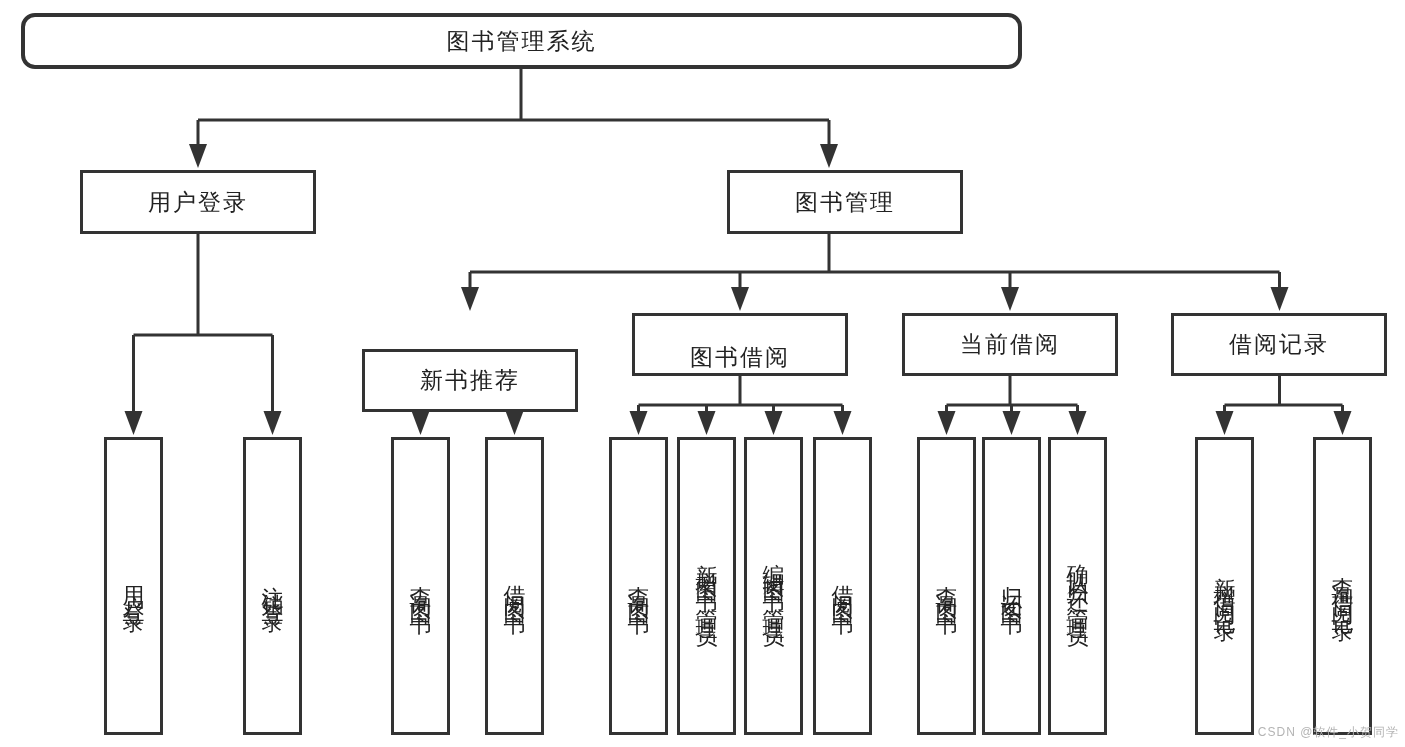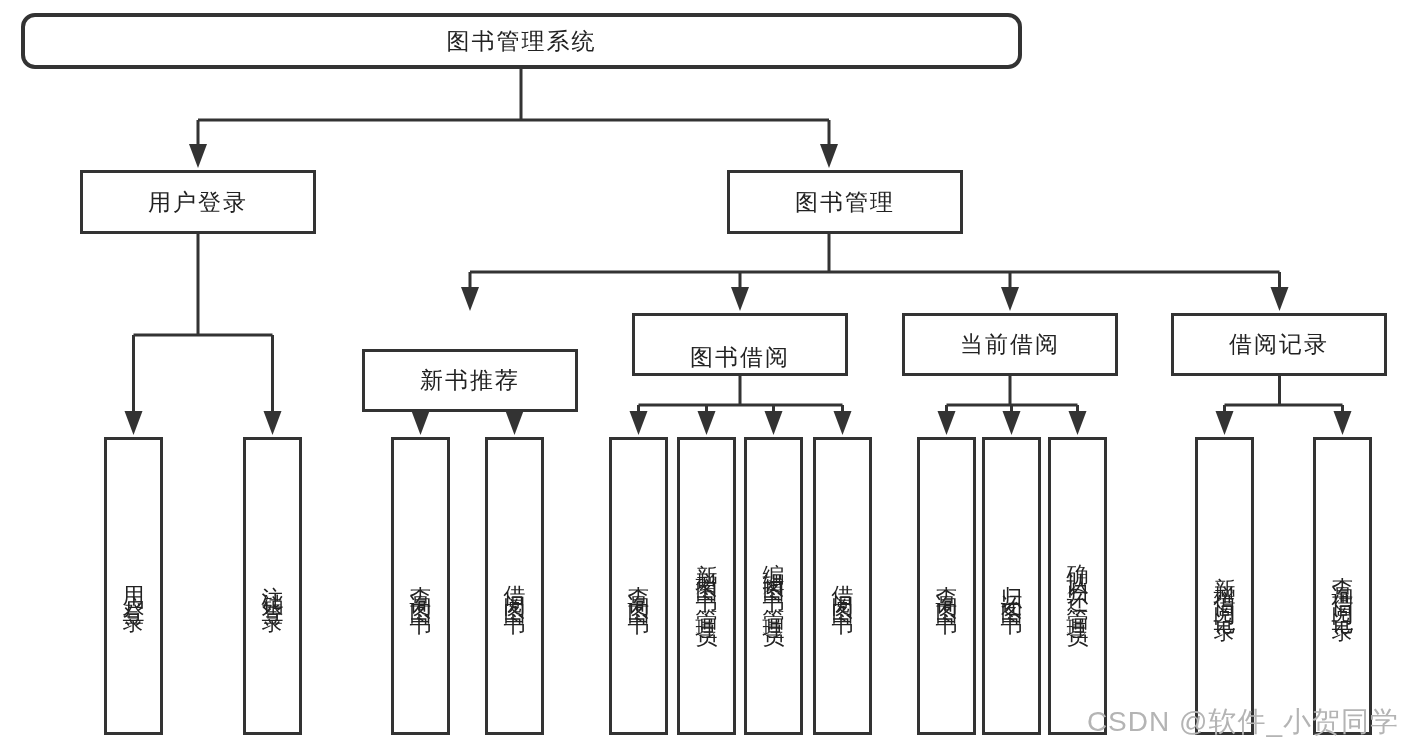--- a/index.html
+++ b/index.html
@@ -19,21 +19,21 @@
     position:absolute; top:437px; height:298px; width:59px;
     background:#ffffff; border:3px solid #333333;
     display:flex; align-items:center; justify-content:center;
   }
   .leaf .vtext {
     writing-mode:vertical-rl; text-orientation:mixed;
     font-size:22px; letter-spacing:9px; line-height:1; white-space:nowrap;
   }
   .watermark {
     position:absolute; right:6px; bottom:6px;
-    font-size:28px; letter-spacing:1px; color:#b4b4b4;
+    font-size:12px; letter-spacing:1px; color:#b4b4b4;
   }
 </style>
 </head>
 <body>
 
 <div class="stage">
 
   <svg class="connectors" width="1405" height="747" viewBox="0 0 1405 747" aria-hidden="true">
     <g stroke="#333333" stroke-width="3" fill="none">
 

